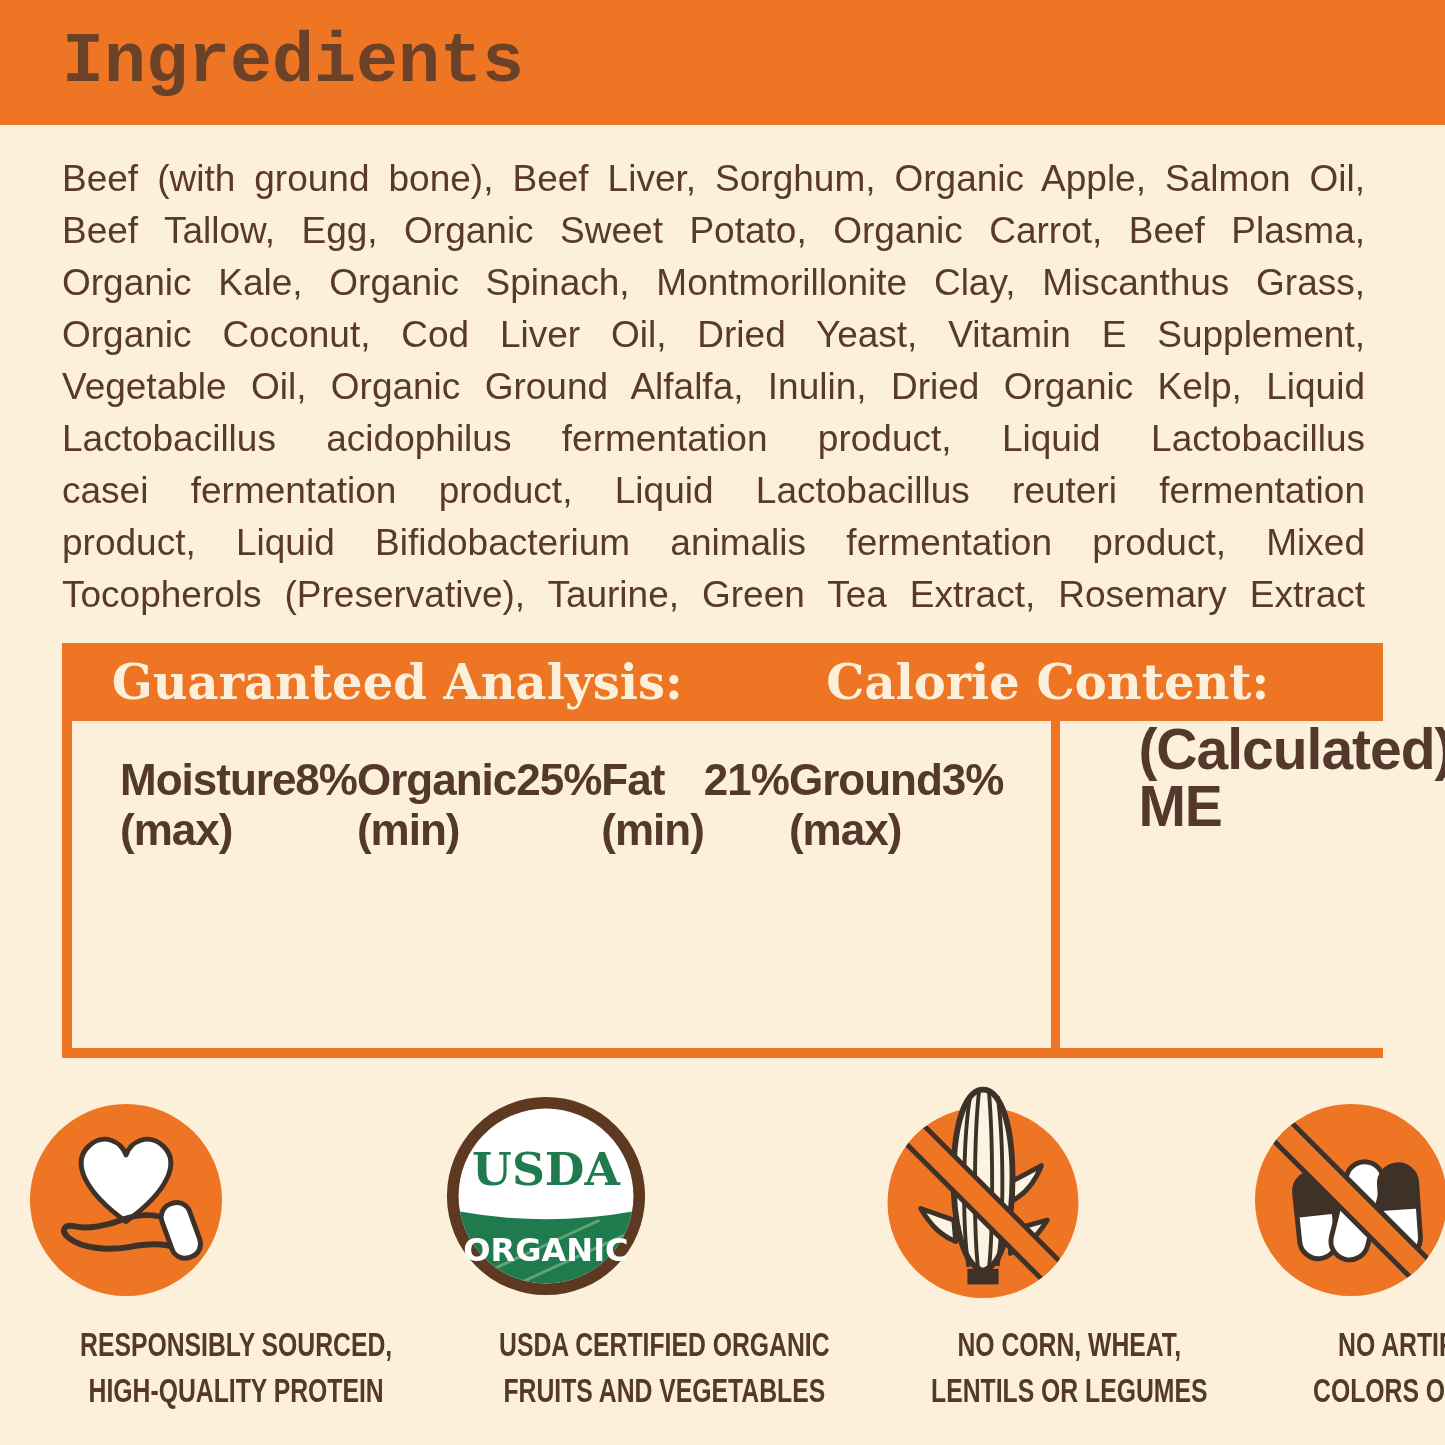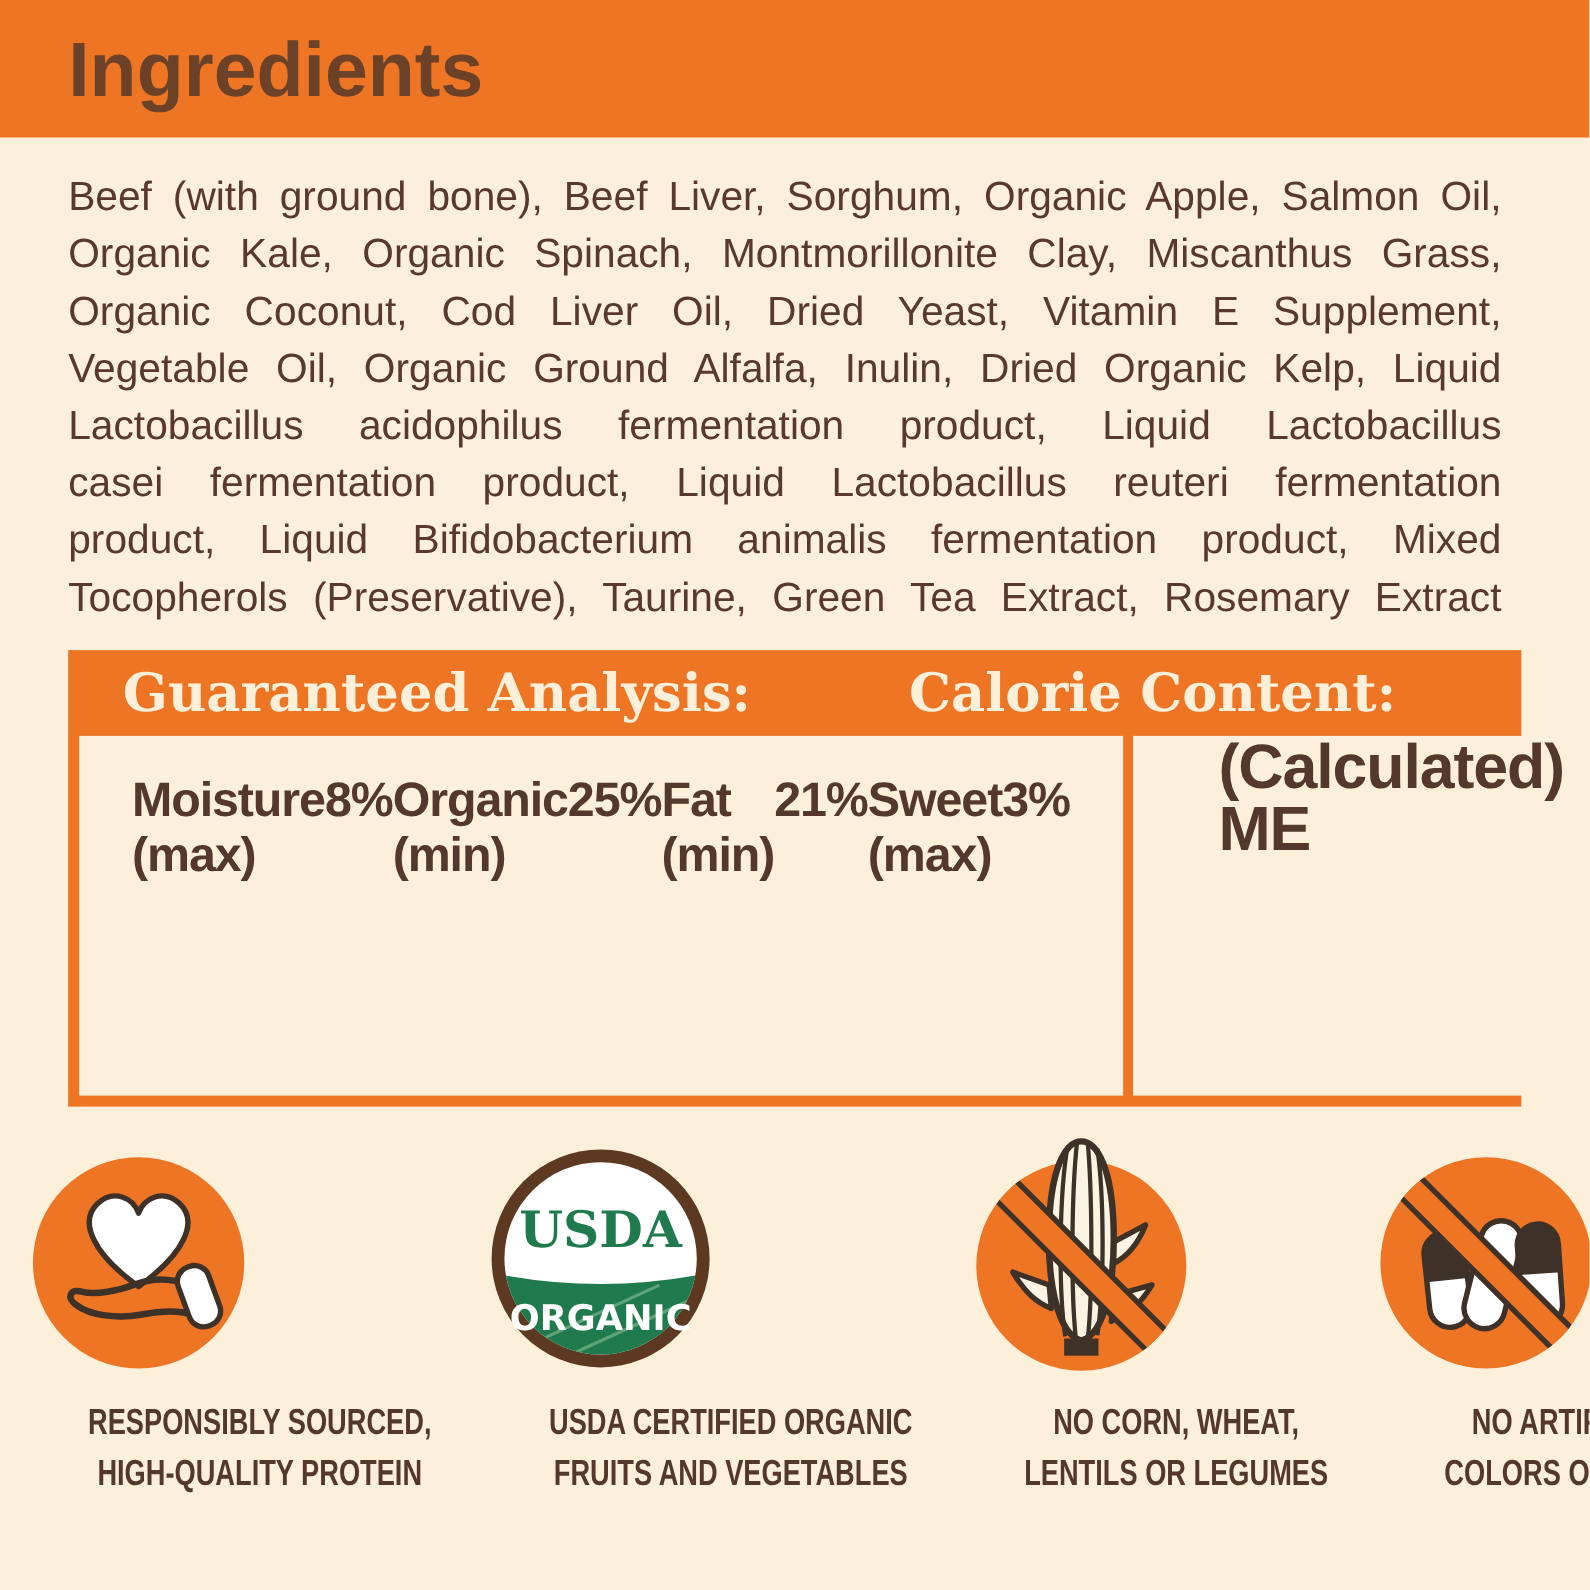--- a/index.html
+++ b/index.html
@@ -23,21 +23,21 @@
   }
   
   .banner{
     height:125px;
     background:var(--orange);
     display:flex;
     align-items:center;
     padding-left:62px;
   }
   .banner h1{
-    font-family:Liberation Sans, sans-serif;
+    font-family:Liberation Mono, monospace;
     font-weight:bold;
     font-size:70px;
     color:var(--brown-head);
     letter-spacing:0px;
   }
   
   .ingredients-text{
     margin:28px 80px 0 62px;
   }
   .ing-line{
@@ -142,20 +142,21 @@
 </style>
 </head>
 <body>
 
 <div class="banner">
   <h1>Ingredients</h1>
 </div>
 
 <div class="ingredients-text">
   <div class="ing-line">Beef (with ground bone), Beef Liver, Sorghum, Organic Apple, Salmon Oil,</div>
+  <div class="ing-line">Beef Tallow, Egg, Organic Sweet Potato, Organic Carrot, Beef Plasma,</div>
   <div class="ing-line">Organic Kale, Organic Spinach, Montmorillonite Clay,  Miscanthus Grass,</div>
   <div class="ing-line">Organic Coconut, Cod Liver Oil, Dried Yeast, Vitamin E Supplement,</div>
   <div class="ing-line">Vegetable Oil, Organic Ground Alfalfa, Inulin, Dried Organic Kelp, Liquid</div>
   <div class="ing-line">Lactobacillus acidophilus fermentation product, Liquid Lactobacillus</div>
   <div class="ing-line">casei fermentation product, Liquid Lactobacillus reuteri fermentation</div>
   <div class="ing-line">product, Liquid Bifidobacterium animalis fermentation product, Mixed</div>
   <div class="ing-line">Tocopherols (Preservative), Taurine, Green Tea Extract, Rosemary Extract</div>
 </div>
 
 <div class="analysis">
@@ -172,21 +173,21 @@
       </div>
       <div class="ga-row">
         <span>Organic (min)</span>
         <span>25%</span>
       </div>
       <div class="ga-row">
         <span>Fat (min)</span>
         <span>21%</span>
       </div>
       <div class="ga-row">
-        <span>Sweet (max)</span>
+        <span>Ground (max)</span>
         <span>3%</span>
       </div>
     </div>
 
     <div class="panel cal-panel">
       <div class="cal-line">(Calculated) ME</div>
       <div class="cal-line">4,272 kcal/kg or</div>
       <div class="cal-line">300 kcal/vol cup</div>
     </div>
 

